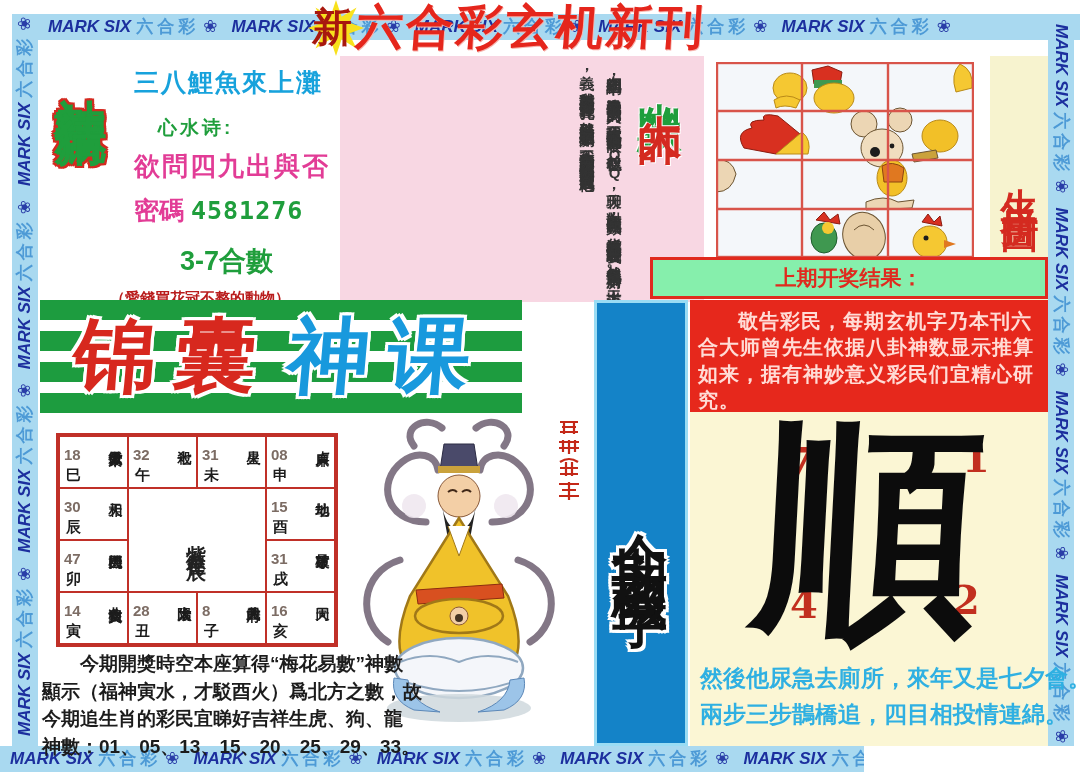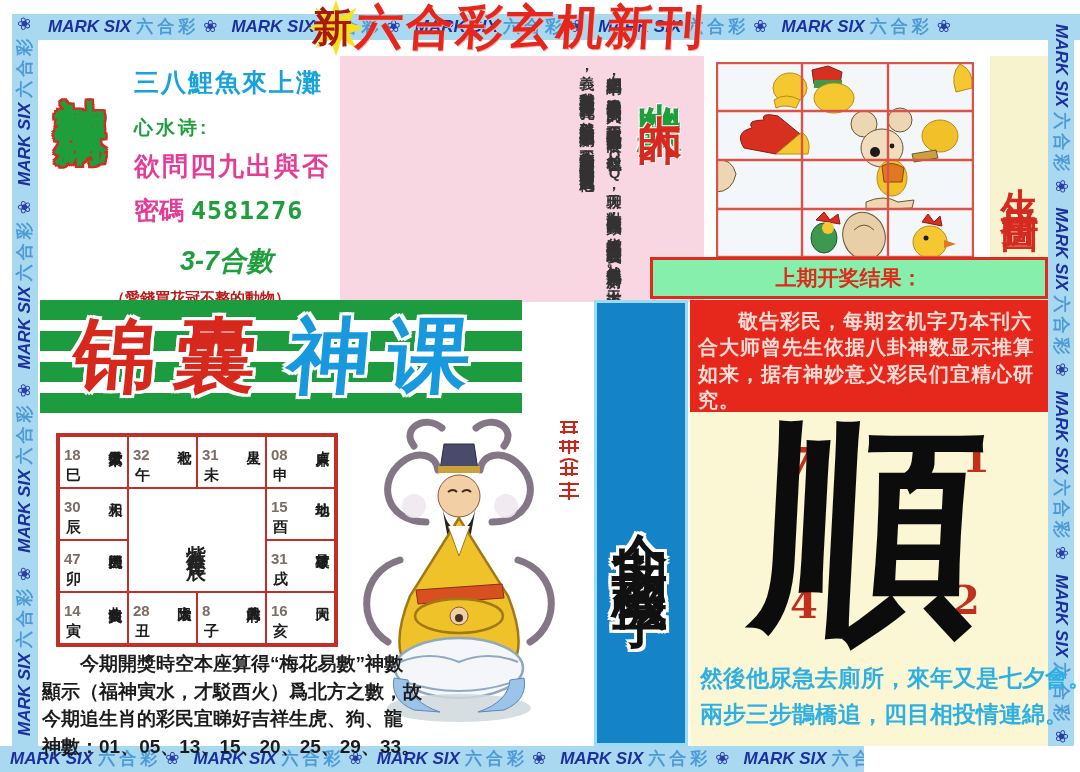--- a/index.html
+++ b/index.html
@@ -30,26 +30,26 @@
               text-shadow:1px 1px 0 #f6b4ae;}
 
   
   .quiz{position:absolute;left:44px;top:54px;width:292px;height:248px;}
   .quiz-title{position:absolute;left:2px;top:2px;height:244px;writing-mode:vertical-rl;
               text-orientation:upright;font-size:52px;font-weight:900;color:#1f9e3c;letter-spacing:6px;
               text-shadow:-2px 0 #d42a20,2px 0 #d42a20,0 -2px #d42a20,0 2px #d42a20,
                           -2px -2px #d42a20,2px 2px #d42a20,-2px 2px #d42a20,2px -2px #d42a20;}
   .quiz-body{position:absolute;left:90px;top:12px;width:200px;}
   .quiz-headline{font-size:25px;font-weight:900;color:#17a2dc;letter-spacing:2px;white-space:nowrap;}
-  .quiz-poemlabel{margin-top:16px;font-size:19px;font-weight:900;color:#1f9e3c;letter-spacing:3px;}
+  .quiz-poemlabel{margin-top:16px;font-size:19px;font-weight:900;color:#1f9e3c;letter-spacing:3px;margin-left:24px;}
   .quiz-poem{margin-top:8px;font-size:26px;font-weight:900;color:#e23c96;letter-spacing:2px;white-space:nowrap;}
   .quiz-coderow{margin-top:10px;font-size:25px;font-weight:900;}
   .quiz-codelabel{color:#e23c96;}
   .quiz-codeval{color:#1f9e3c;font-family:"DejaVu Sans Mono",monospace;letter-spacing:1px;}
-  .quiz-sum{margin-top:16px;margin-left:46px;font-size:27px;font-weight:900;color:#1f9e3c;font-style:italic;}
+  .quiz-sum{margin-top:16px;margin-left:46px;font-size:27px;font-weight:900;color:#1f9e3c;}
   .quiz-hint{margin-top:10px;margin-left:-24px;font-size:15px;font-weight:700;color:#b91c1c;white-space:nowrap;}
 
   
   .humor{position:absolute;left:340px;top:56px;width:364px;height:246px;background:#f8d7e3;}
   .humor-story{position:absolute;left:8px;top:8px;height:230px;width:280px;
                writing-mode:vertical-rl;text-orientation:upright;
                font-size:15px;line-height:27px;font-weight:700;color:#333;letter-spacing:1px;}
   .humor-title{position:absolute;right:14px;top:12px;height:226px;writing-mode:vertical-rl;
                text-orientation:upright;font-size:44px;font-weight:900;letter-spacing:6px;}
   .humor-title .g{color:#1f9e3c;text-shadow:1px 1px 0 #fff,-1px -1px 0 #fff;}

